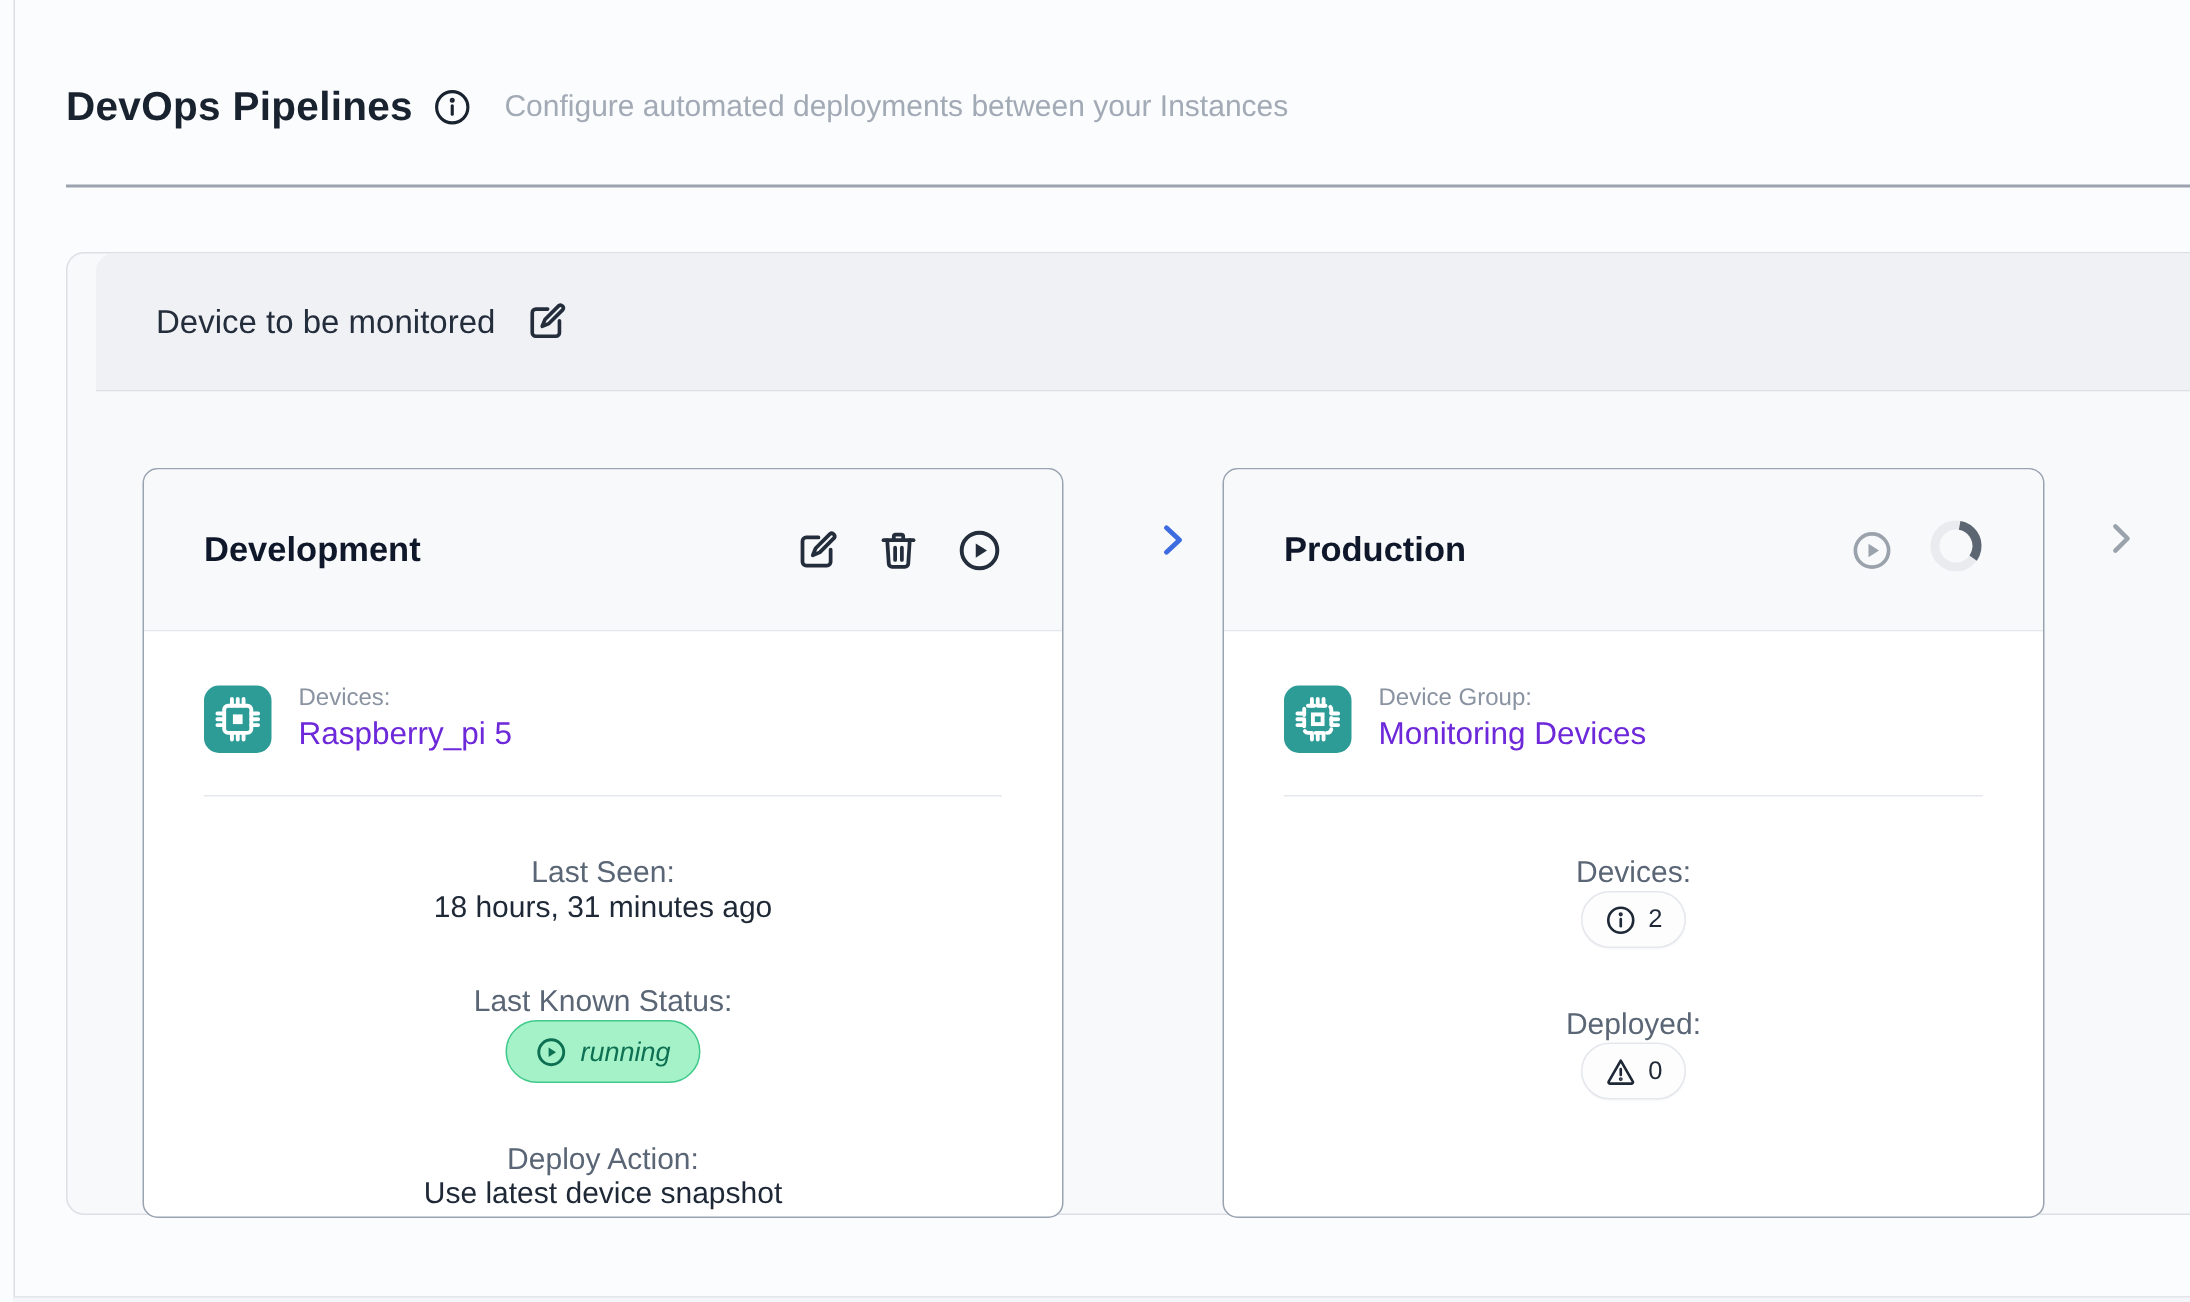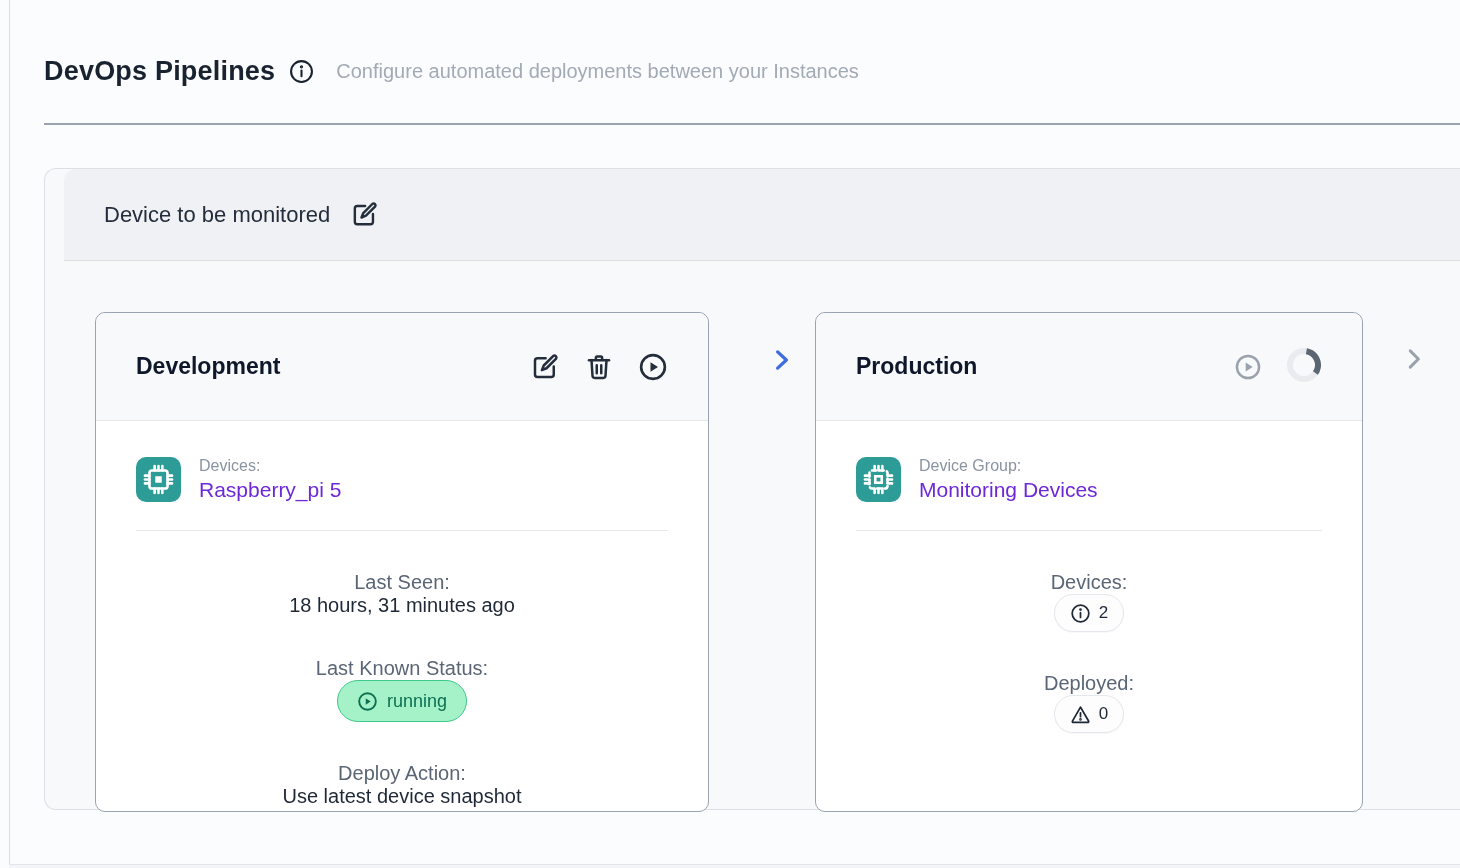--- a/index.html
+++ b/index.html
@@ -44,21 +44,21 @@
   .device-label { font-size:16px; color:#8a93a1; margin-bottom:3px; }
   .device-name { font-size:21px; color:#6d28d9; }
   .body-rule { height:1px; background:#e5e8ec; margin-top:28px; }
 
   .kv-row { display:flex; align-items:center; justify-content:space-between; margin-top:40px; min-height:42px;flex-direction:column; }
   .kv-label { font-size:20px; color:#5a6675; }
   .kv-value { font-size:20px; color:#1e2836; }
 
   .status-badge { display:inline-flex; align-items:center; gap:9px; height:42px; padding:0 19px;
                   background:#a5f2c8; border:1.5px solid #3fc98b; border-radius:21px;
-                  color:#0d7052; font-size:18px; }
+                  color:#0d7052; font-size:18px;font-style:italic; }
   .status-badge svg { width:21px; height:21px; }
 
   .count-pill { display:inline-flex; align-items:center; gap:8px; height:38px; padding:0 15px;
                 background:#fdfdfe; border:1px solid #e4e7ec; border-radius:19px;
                 font-size:17px; color:#1e2836; box-shadow:0 1px 1px rgba(20,30,50,.03); cursor:pointer; }
   .count-pill svg { width:21px; height:21px; color:#1e2836; }
 
   
   .chev-blue { position:absolute; left:722px; top:176px; width:30px; height:30px; color:#3d6be0; }
   .chev-gray { position:absolute; left:1354px; top:175px; width:30px; height:30px; color:#9aa2ac; cursor:pointer; }

